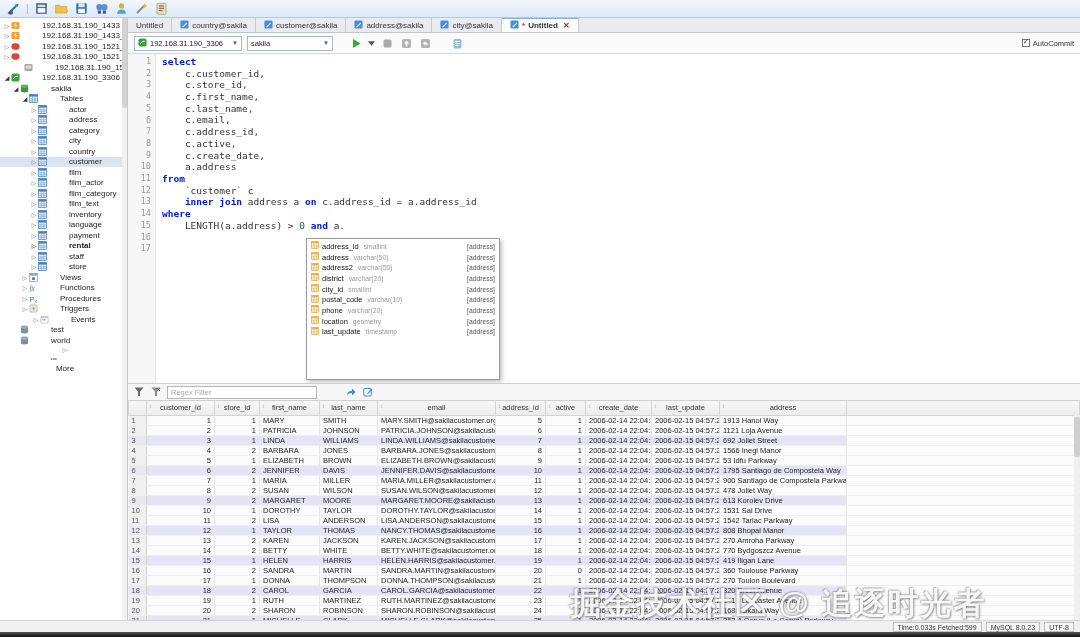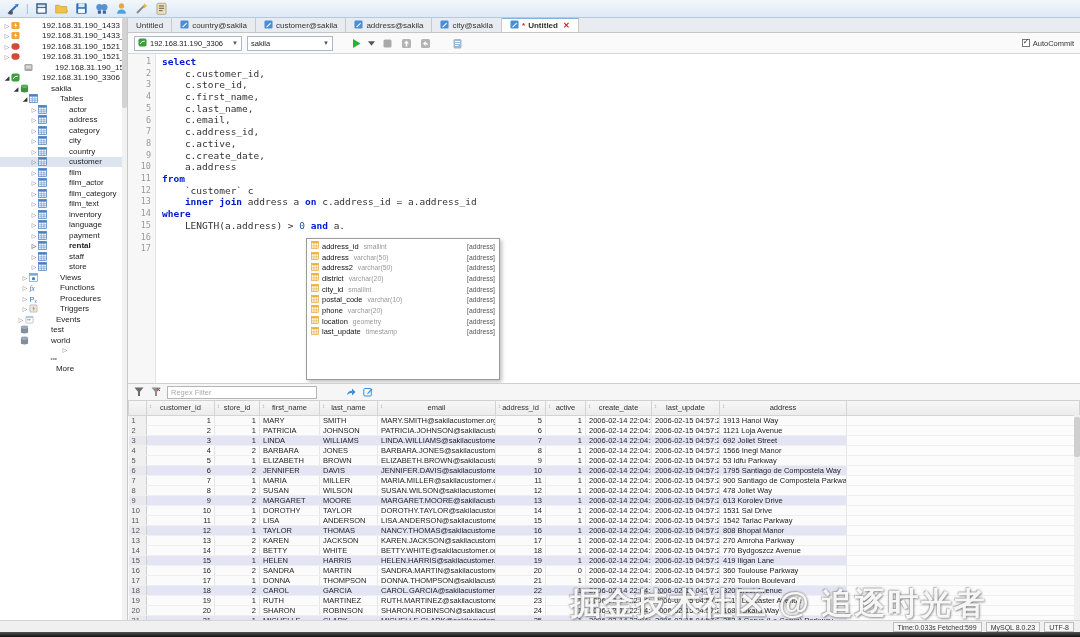--- a/index.html
+++ b/index.html
@@ -462,21 +462,21 @@
           <div class="titem" style="padding-left: 21px;">
             <span class="arrow">▷</span>
             <span class="ticon">
               <svg viewBox="0 0 10 10">
                 <rect x="1" y="1" width="8" height="8" rx="1" fill="#e8e8e8" stroke="#999" stroke-width="0.6"></rect>
                 <path d="M5.5 2 L3.8 5.5 L5.2 5.5 L4.6 8 L7 4.6 L5.4 4.6 Z" fill="#d98a2b"></path>
               </svg>
             </span>
             <span>Triggers</span>
           </div>
-          <div class="titem" style="padding-left: 17px;">
+          <div class="titem" style="padding-left: 32px;">
             <span class="arrow">▷</span>
             <span class="ticon">
               <svg viewBox="0 0 10 10">
                 <rect x="1" y="1.5" width="8" height="7.5" rx="1" fill="#fff" stroke="#999" stroke-width="0.6"></rect>
                 <rect x="1" y="1.5" width="8" height="2" fill="#b9c9dc"></rect>
                 <rect x="2.5" y="4.6" width="1.4" height="1.4" fill="#888"></rect>
                 <rect x="4.6" y="4.6" width="1.4" height="1.4" fill="#888"></rect>
               </svg>
             </span>
             <span>Events</span>

